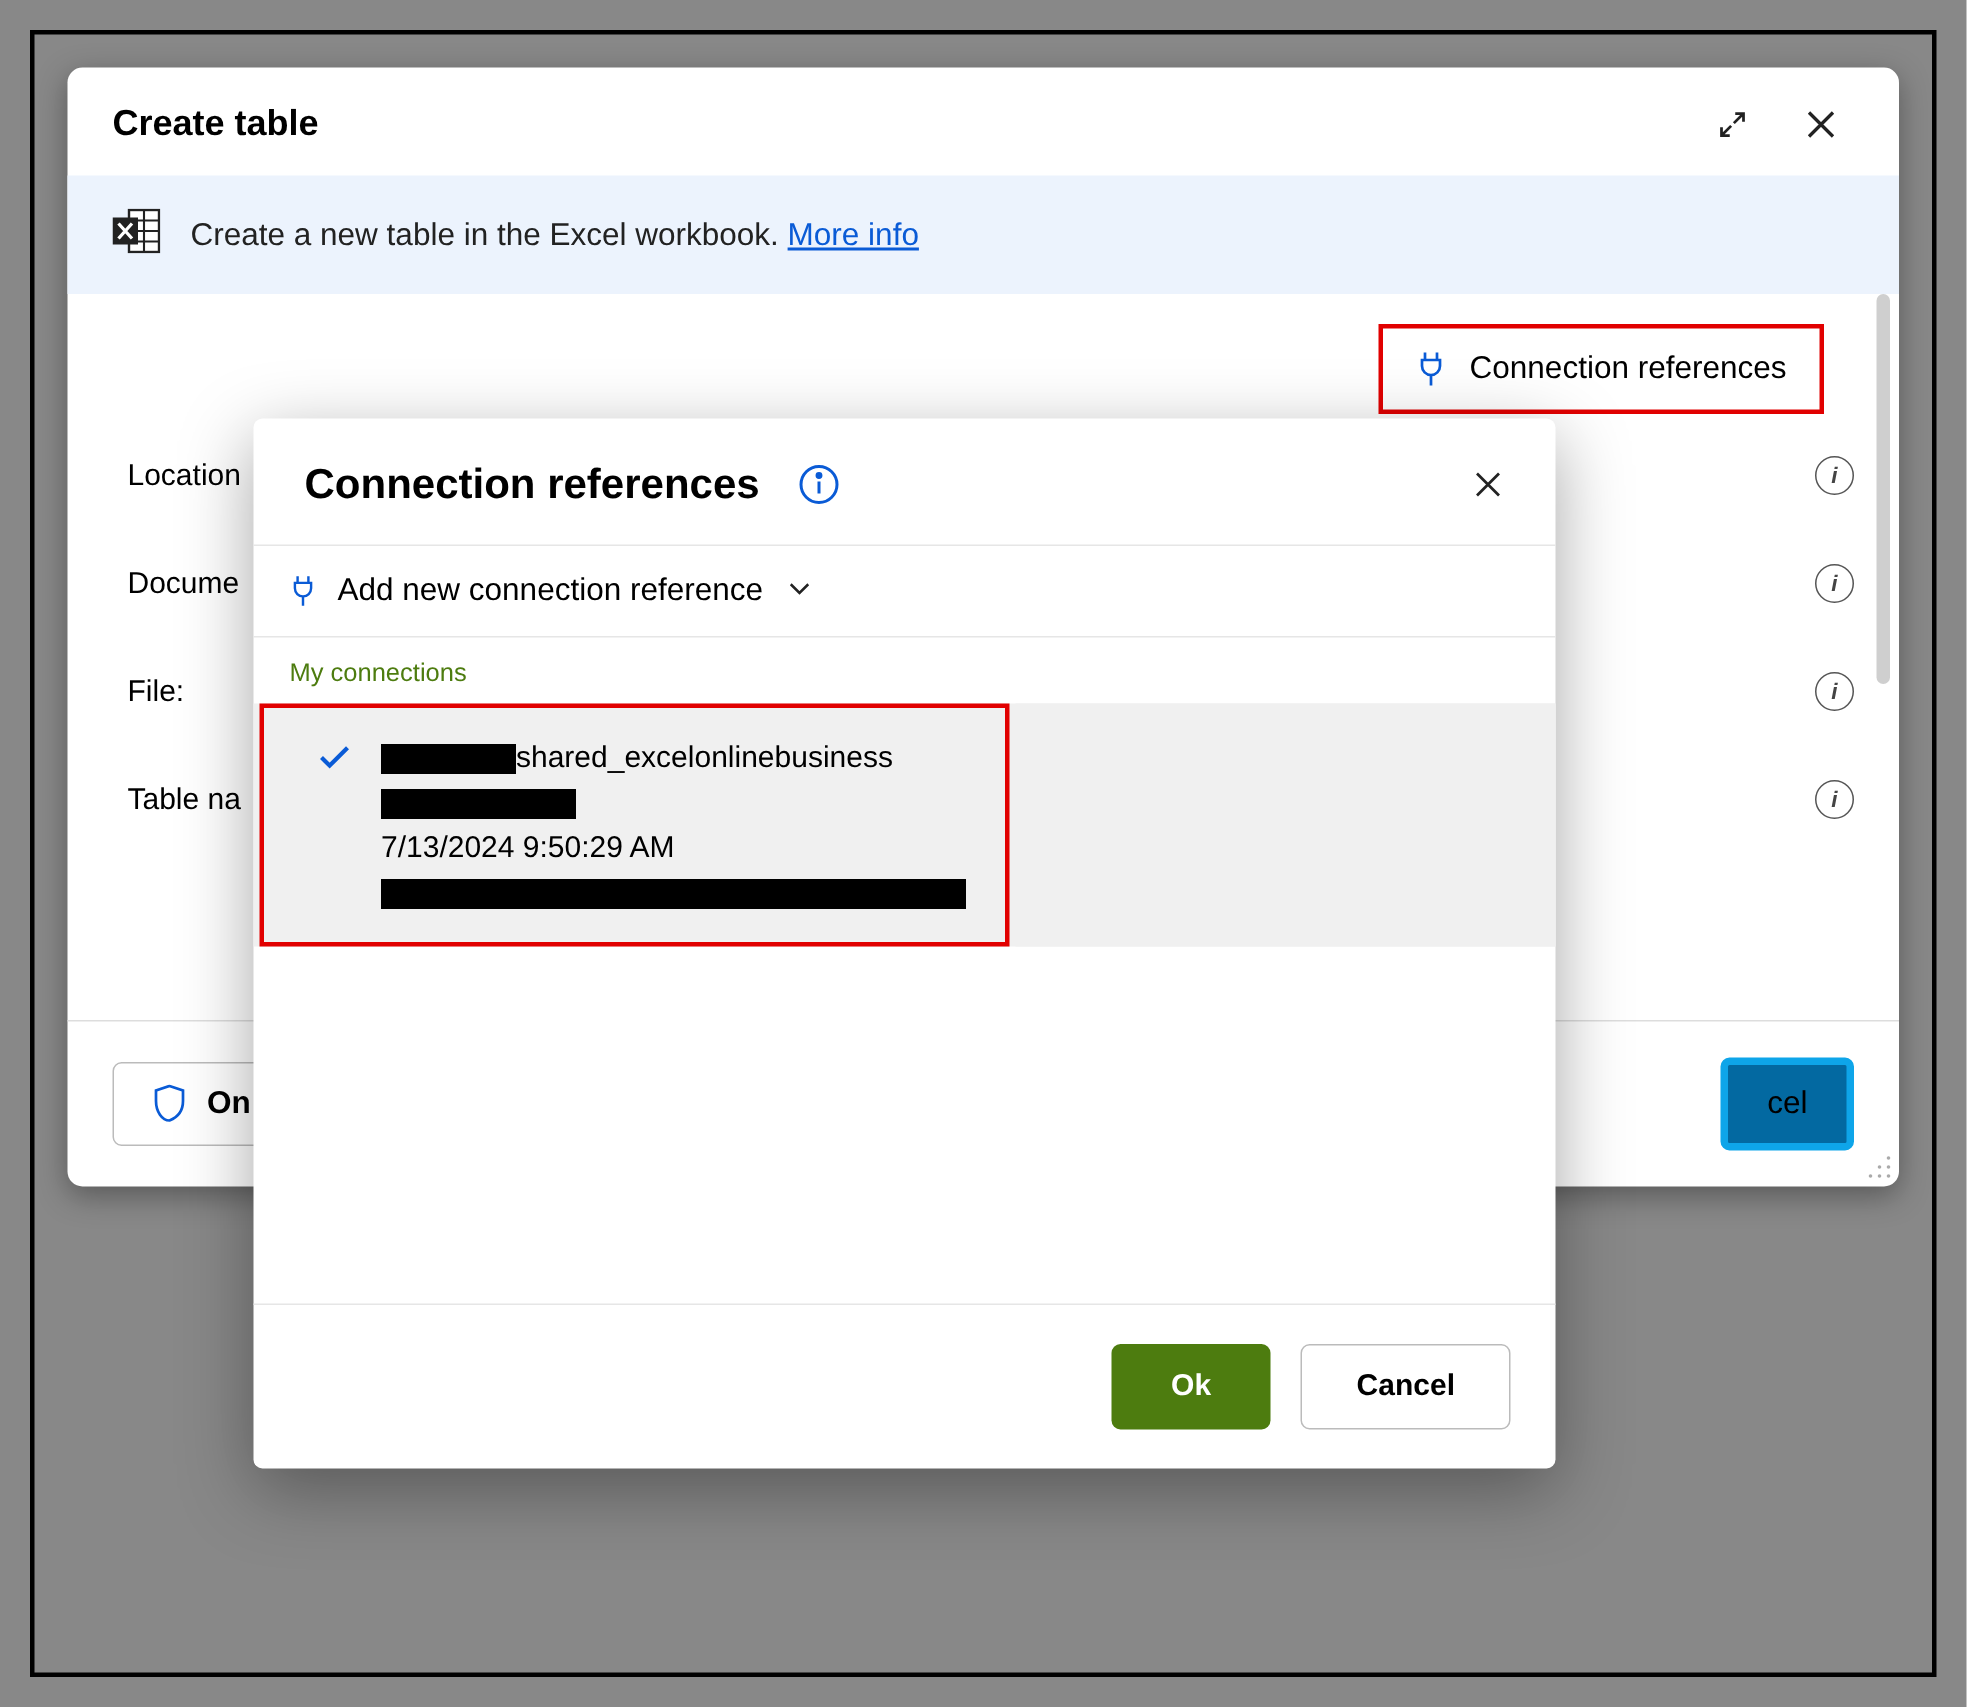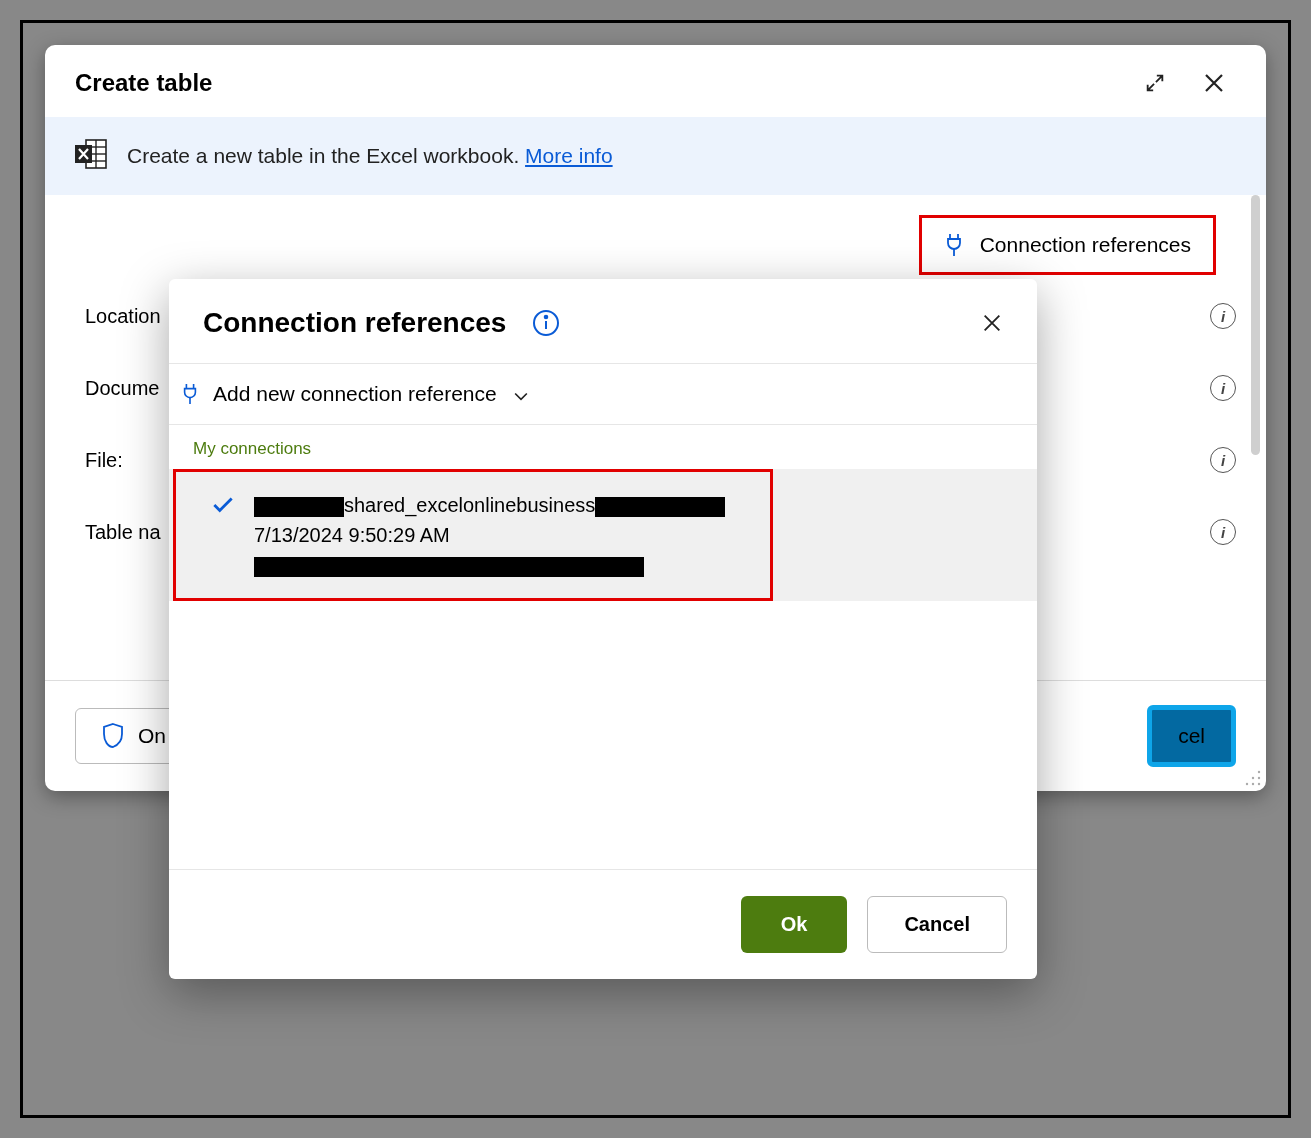--- a/index.html
+++ b/index.html
@@ -111,21 +111,21 @@
     padding: 24px 30px;
     display:flex;
     align-items:center;
     gap:14px;
   }
   .only-btn {
     border:1px solid #bbb;
     border-radius:6px;
     padding: 14px 26px;
     font-size:21px;
-    font-weight:400;
+    font-weight:700;
     display:flex;align-items:center;gap:14px;
     background:#fff;
   }
   .footer-cancel {
     margin-left:auto;
     border:5px solid #0ea5e9;
     border-radius:6px;
     padding:14px 26px;
     font-size:21px;
     font-weight:400;
@@ -151,40 +151,40 @@
   .pop-header {
     display:flex;
     align-items:center;
     padding:28px 34px 24px 34px;
     border-bottom:1px solid #e6e6e6;
   }
   .pop-title { font-size:28px; font-weight:600; margin-right:26px;}
   .closex { margin-left:auto; cursor:pointer;}
   .add-row {
     display:flex;
-    align-items:flex-end;
+    align-items:flex-start;
     gap:14px;
-    padding:18px 12px;
+    padding:18px 24px;
     border-bottom:1px solid #e6e6e6;
     font-size:21px;
     cursor:pointer;
   }
   .myconn-label {
     padding: 14px 24px 10px 24px;
     font-size:17px;
     color:#4d7c0f;
   }
   .conn-item {
     background:#f0f0f0;
     padding:18px 24px 18px 34px;
     display:flex;
     gap:18px;
     border:3px solid #e10000;
     margin: 0 4px 0 4px;
-    width:600px;
+    width:500px;
   }
   .conn-check { color:#0a5bd6; flex:0 0 auto; margin-top:2px;}
   .conn-text { font-size:20px; line-height:1.5;}
   .redact { display:inline-block; background:#000; vertical-align:middle; height:20px;}
   .redact.r1{width:90px;}
   .redact.r2{width:130px;}
   .redact.r3{width:390px;}
   .conn-item-wrap {
     background:#f0f0f0;
     display:flex;

